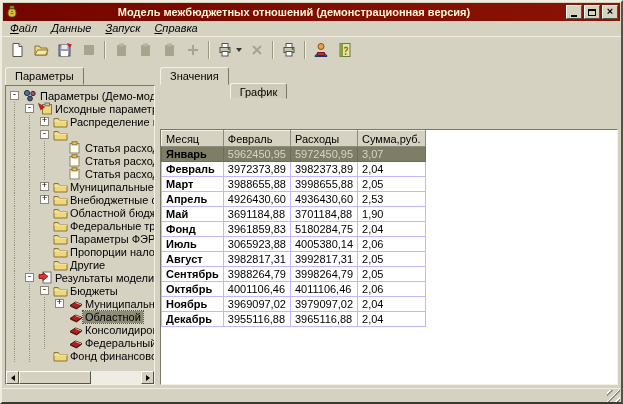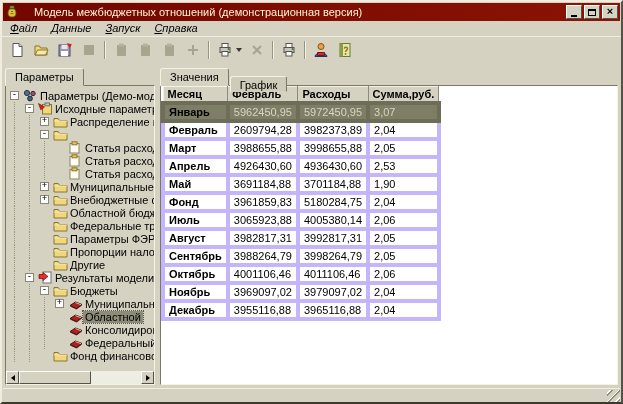--- a/index.html
+++ b/index.html
@@ -7,21 +7,21 @@
   .window {
     width: 623px; height: 404px; position: relative;
     background: #D6D2C2;
     border: 2px solid; border-color: #F0EDE0 #55524A #3C3A30 #F0EDE0;
     font-family: "Liberation Sans", sans-serif; font-size: 11px; color:#000;
     overflow: hidden;
   }
   
   .titlebar { height:18px; margin:1px 1px 0 1px; background: linear-gradient(90deg,#730600,#8A1404);
     display:flex; align-items:center; padding:0 2px; }
-  .title-text { flex:1; color:#FFF6D8; font-weight:normal; font-size:11px; white-space:nowrap; overflow:hidden; margin-left:15px; }
+  .title-text { flex:1; color:#FFF6D8; font-weight:bold; font-size:11px; white-space:nowrap; overflow:hidden; margin-left:3px;text-align:center; }
   .win-btns { display:flex; gap:2px; }
   .win-btn { width:16px; height:14px; background:#D6D2C2; border:1px solid; border-color:#FFFFFF #55524A #55524A #FFFFFF;
     display:flex; align-items:center; justify-content:center; font-size:9px; font-weight:bold; line-height:1; }
   .glyph-min { width:6px; height:2px; background:#000; margin-top:7px; }
   .glyph-max { width:8px; height:7px; border:1px solid #000; border-top:2px solid #000; }
   .glyph-close { font-size:11px; font-weight:bold; margin-top:-1px; }
   
   .menubar { height:15px; display:flex; align-items:center; padding-left:1px; }
   .menu-item { padding:1px 7px 2px 7px; cursor:default;font-style:italic; }
   
@@ -29,22 +29,22 @@
   .tool-btn { width:24px; height:22px; display:flex; align-items:center; justify-content:center; border:1px solid transparent; }
   .tool-btn.wide { width:32px; }
   .tool-sep { width:2px; height:18px; margin:0 3px; border-left:1px solid #9A9684; border-right:1px solid #F2EFE4; }
   .caret { width:0; height:0; border-left:3px solid transparent; border-right:3px solid transparent; border-top:4px solid #3A382E; margin-left:3px; }
   .icon-wrap { display:flex; }
   
   .main { height:326px; display:flex; padding:5px 3px 3px 3px; }
   .panel { display:flex; flex-direction:column; }
   .left-panel { width:150px; }
   .splitter { width:5px; }
-  .right-panel { flex:1; }
-  .tabstrip { height:18px; display:flex; align-items:center; position:relative; z-index:2; }
+  .right-panel { flex:1;gap:44px; }
+  .tabstrip { height:18px; display:flex; align-items:flex-start; position:relative; z-index:2; }
   .tab { background:#D6D2C2; border:1px solid; border-color:#F4F1E6 #7B7868 #D6D2C2 #F4F1E6;
     border-radius:3px 3px 0 0; padding:2px 9px 3px 9px; margin-right:1px; position:relative; }
   .tab.active { height:18px; margin-bottom:-1px; z-index:3; font-weight:normal; }
   .tab.inactive { height:16px; background:#CFCBBA;margin-top:16px; }
   .content-box { flex:1; border:1px solid; border-color:#7B7868 #F4F1E6 #F4F1E6 #7B7868; position:relative; overflow:hidden; }
   .tree-box { background:#D6D2C2; }
   .white-box { background:#FFFFFF; }
   
   .tree { position:absolute; top:0; left:0; right:0; bottom:13px; overflow:hidden; padding:3px 0 0 2px; }
   .tree-row { display:flex; align-items:center; height:13px; white-space:nowrap; }
@@ -59,23 +59,23 @@
   
   .hscroll { position:absolute; left:0; right:0; bottom:0; height:13px; background:#EEEDE4; display:flex; }
   .sb-btn { width:13px; height:13px; background:#D6D2C2; border:1px solid; border-color:#FFFFFF #55524A #55524A #FFFFFF;
     display:flex; align-items:center; justify-content:center; flex:none; }
   .sb-thumb { width:72px; height:13px; background:#D6D2C2; border:1px solid; border-color:#FFFFFF #55524A #55524A #FFFFFF; flex:none; }
   .sb-track { flex:1; }
   .tri-l { width:0;height:0;border-top:3px solid transparent;border-bottom:3px solid transparent;border-right:4px solid #000; }
   .tri-r { width:0;height:0;border-top:3px solid transparent;border-bottom:3px solid transparent;border-left:4px solid #000; }
   
   table.grid { border-collapse:collapse; table-layout:fixed; font-size:11px; }
-  .grid th { background:#D6D2C2; font-weight:bold; text-align:left; padding:1px 4px; height:16px;
+  .grid th { background:#D6D2C2; font-weight:normal; text-align:left; padding:1px 4px; height:16px;
     border:1px solid; border-color:#F4F1E6 #8F8B7C #8F8B7C #F4F1E6; }
-  .grid td { background:#FFF; border:4px solid #c4b5fd; padding:1px 4px; height:15px; white-space:nowrap; overflow:hidden; }
+  .grid td { background:#FFF; border:1px solid #c4b5fd; padding:1px 4px; height:15px; white-space:nowrap; overflow:hidden; }
   .grid td.month { font-weight:bold; }
   .grid tr.selected td { background:#7E7E66; color:#D8D4C4; border-color:#6E6E58; }
   .grid tr.selected td.month { color:#000; }
   
   .statusbar { height:15px; margin:0 1px; border-top:1px solid #F0EDE0; position:relative; }
   .grip { position:absolute; right:0; bottom:1px; width:13px; height:12px;
     background: repeating-linear-gradient(135deg, transparent 0 2px, #FFFFFF 2px 3px, #8F8B7C 3px 4.5px, transparent 4.5px 6px); }
   .disabled { opacity:1; }
 </style>
 </head>
@@ -538,21 +538,21 @@
             </thead>
           <tbody id="grid-body">
               <tr class="selected">
                 <td class="month">Январь</td>
                 <td>5962450,95</td>
                 <td>5972450,95</td>
                 <td>3,07</td>
               </tr>
               <tr>
                 <td class="month">Февраль</td>
-                <td>2609794,28</td>
+                <td>3972373,89</td>
                 <td>3982373,89</td>
                 <td>2,04</td>
               </tr>
               <tr>
                 <td class="month">Март</td>
                 <td>3988655,88</td>
                 <td>3998655,88</td>
                 <td>2,05</td>
               </tr>
               <tr>

